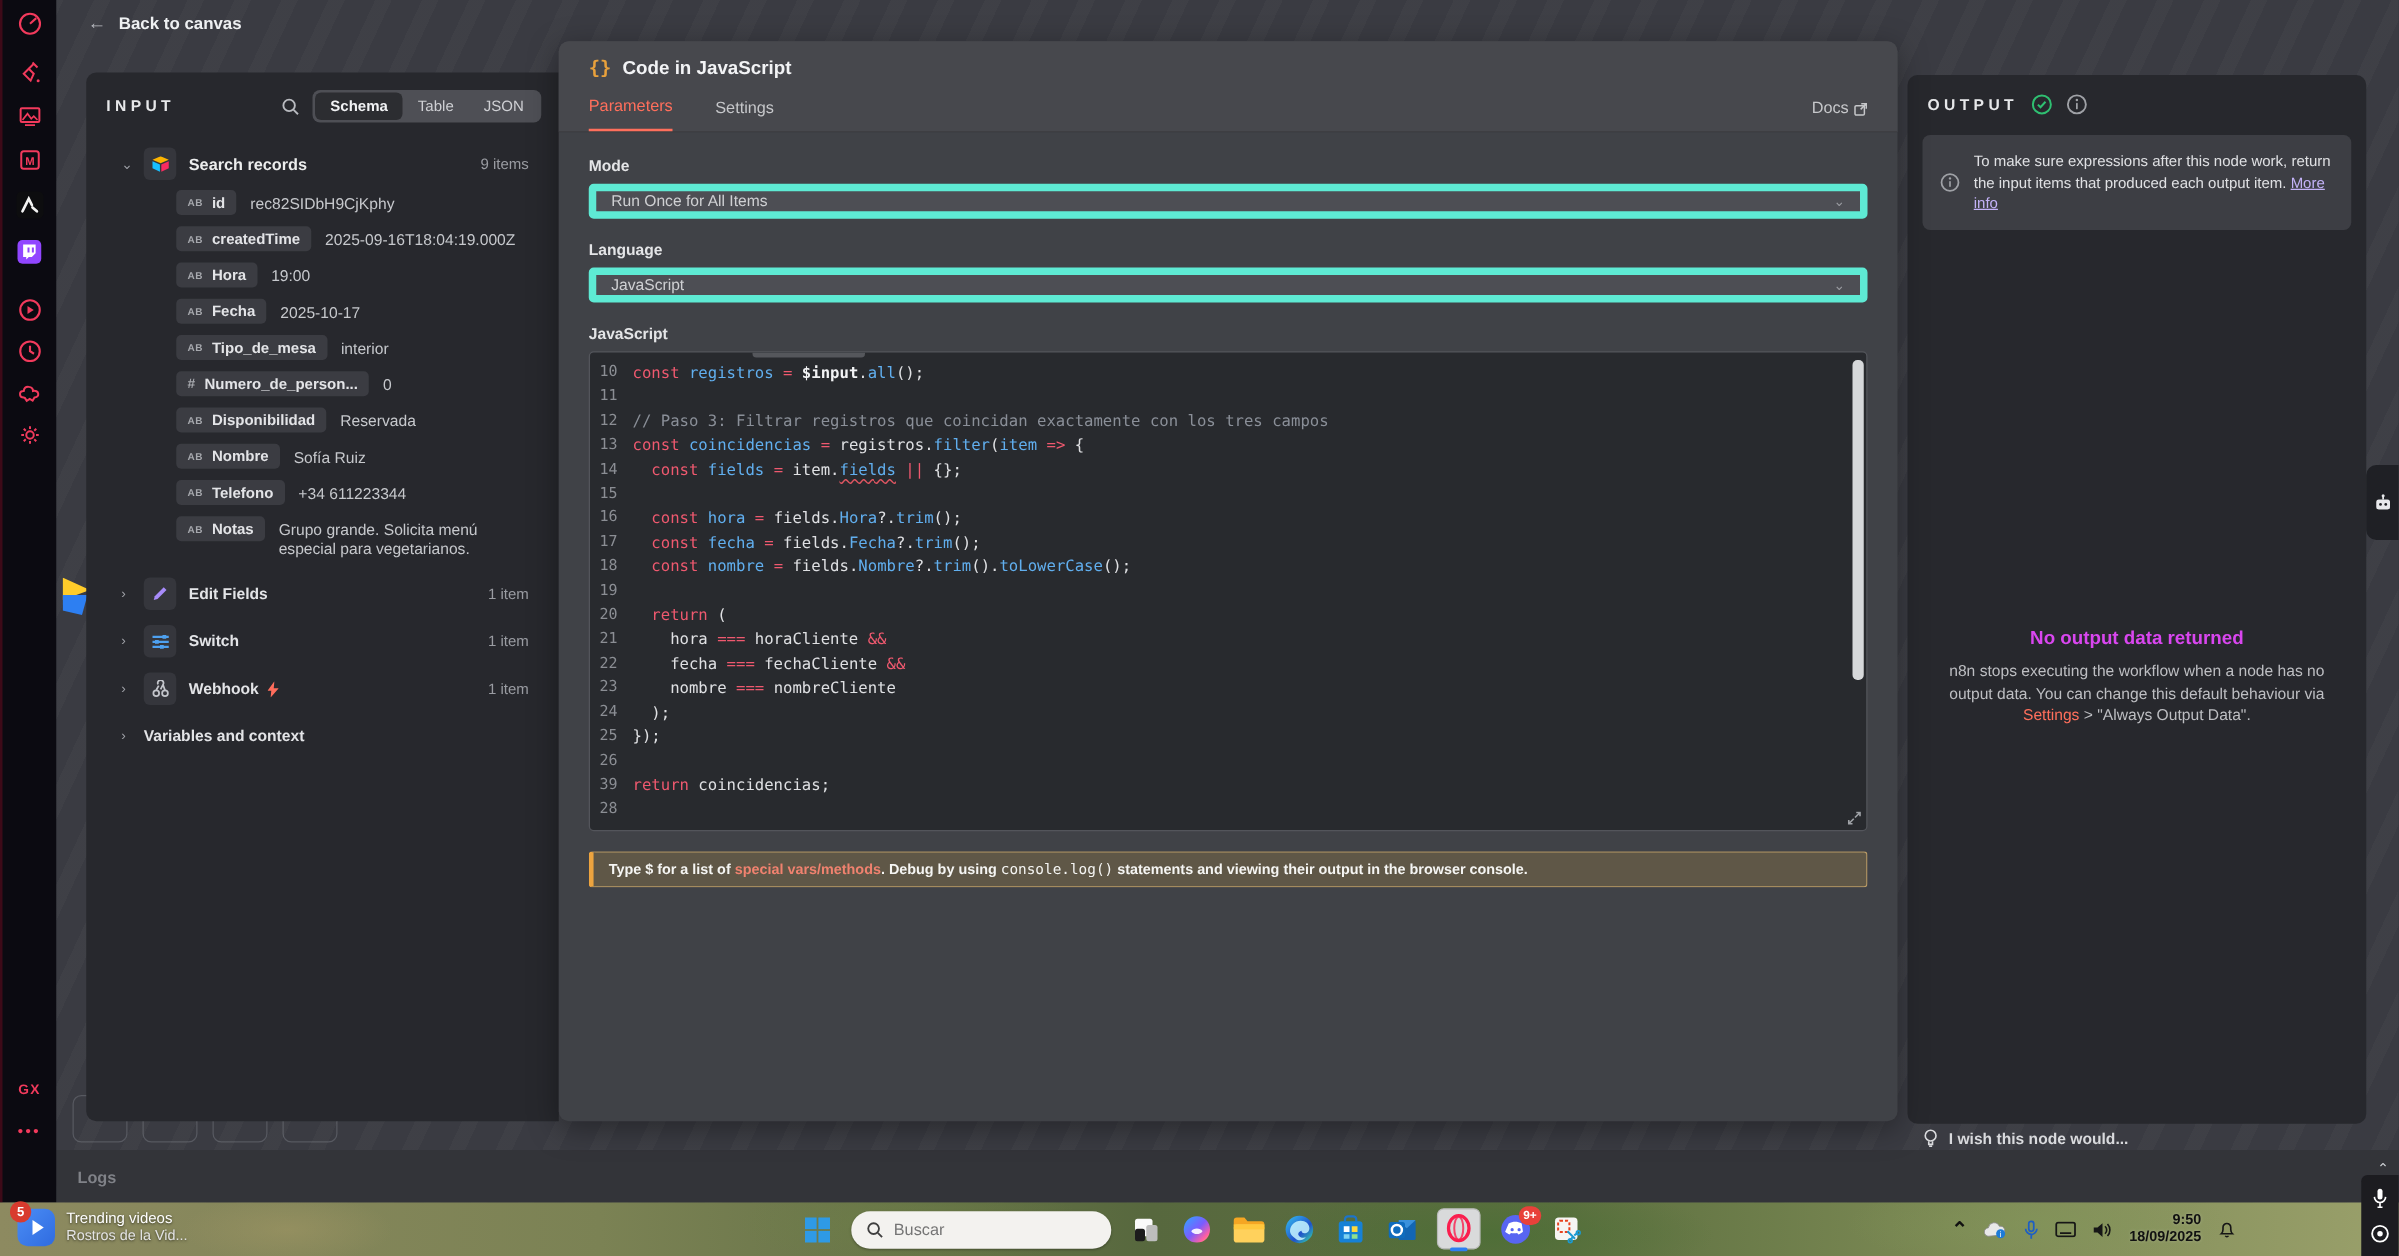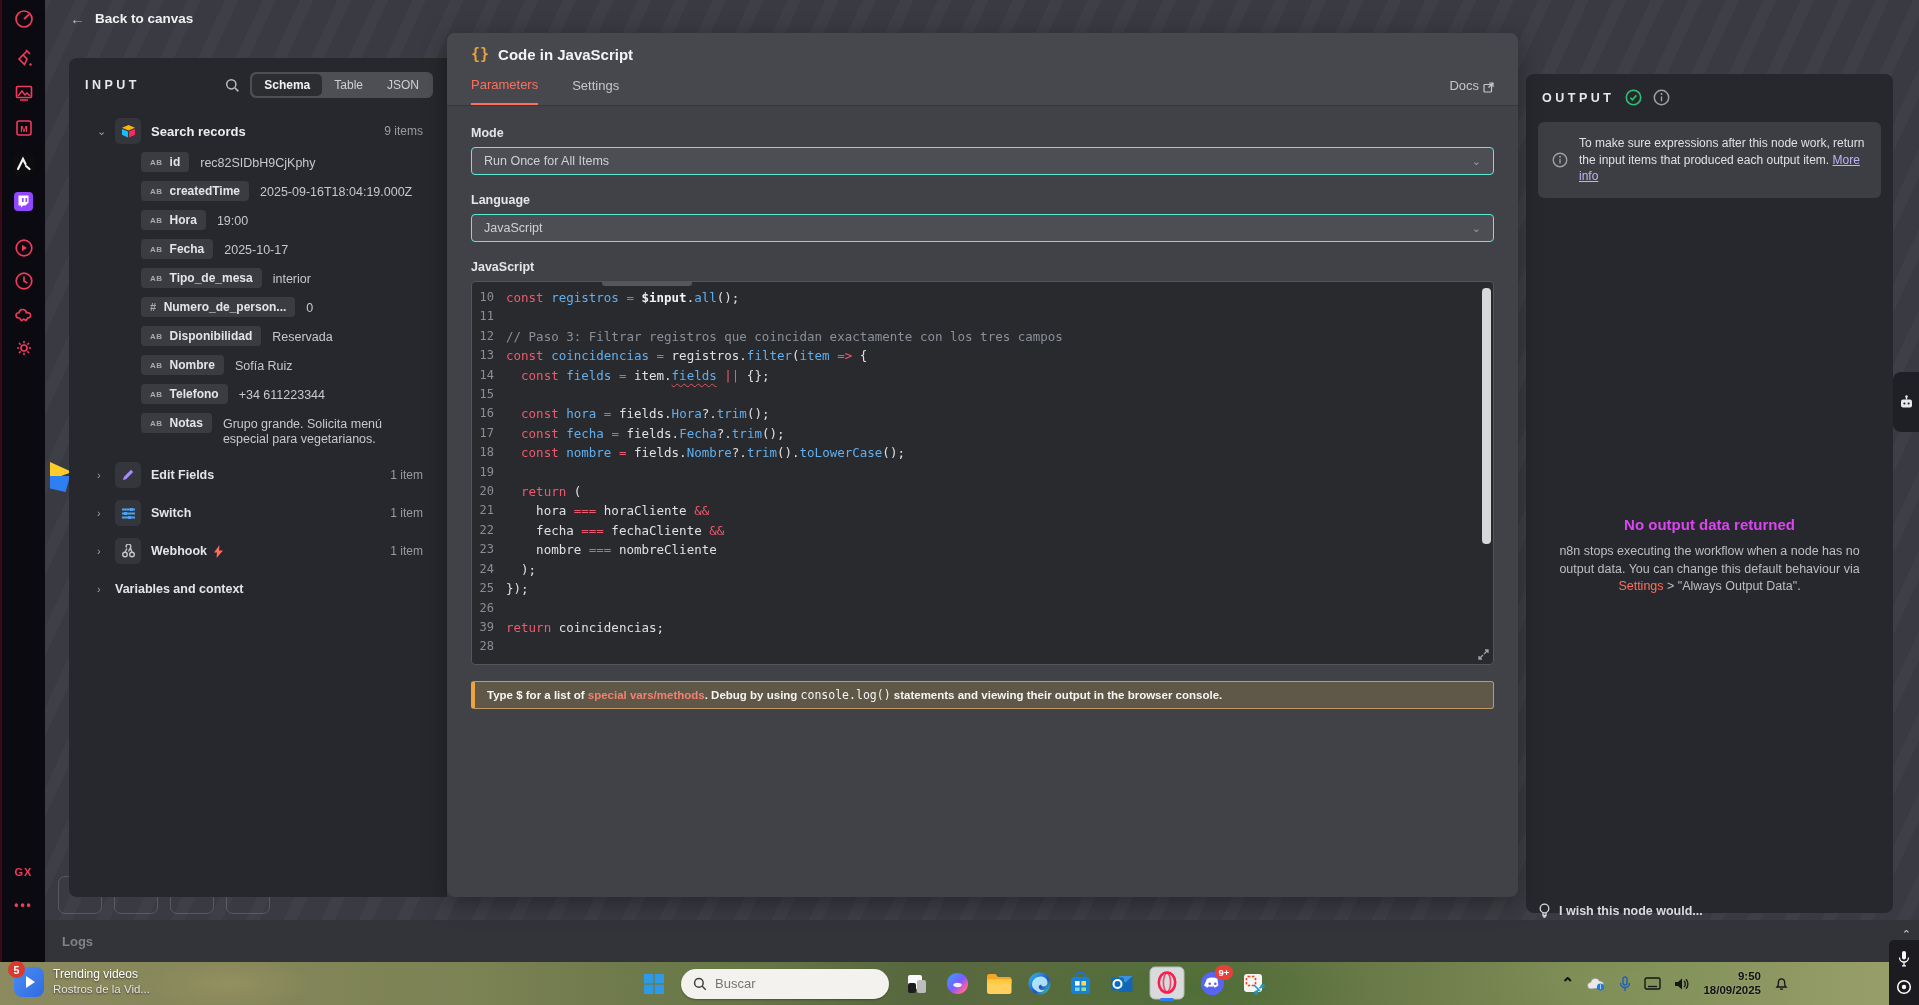--- a/index.html
+++ b/index.html
@@ -42,21 +42,21 @@
   
   .canvas-buttons { position:absolute; left:58px; top:876px; z-index:1; display:flex; gap:12px; }
   .canvas-btn { width:44px; height:38px; border:1px solid rgba(190,195,205,.22); border-radius:7px; }
 
   
   .logs-bar { position:absolute; left:45px; top:920px; right:0; height:42px; background:#333439; z-index:3; display:flex; align-items:center; }
   .logs-label { margin-left:17px; color:#808288; font-size:13px; font-weight:600; }
 
   
   .input-panel { position:absolute; left:69px; top:58px; width:378px; height:839px; background:#27282d; z-index:5; border-radius:8px 0 0 8px; }
-  .output-panel { position:absolute; left:1526px; top:74px; width:367px; height:839px; background:#27282d; z-index:5; border-radius:8px; }
+  .output-panel { position:absolute; left:1526px; top:60px; width:367px; height:839px; background:#27282d; z-index:5; border-radius:8px; }
   .dialog { position:absolute; left:447px; top:33px; width:1071px; height:864px; background:#404247; z-index:6; border-radius:8px; box-shadow:0 6px 24px rgba(0,0,0,.35); }
 
   
   .ip-header { display:flex; align-items:center; padding:14px 14px 8px 16px; }
   .ip-title { color:#e7e8ea; font-size:12.5px; font-weight:bold; letter-spacing:3.5px; }
   .ip-spacer { flex:1; }
   .ip-search { margin-right:10px; display:flex; }
   .tab-group { display:flex; background:#4e4f55; border-radius:6px; padding:2px; }
   .tab { padding:4px 12px; font-size:12px; color:#cfd0d4; border-radius:5px; }
   .tab.active { background:#2c2d31; color:#f1f2f4; font-weight:600; }
@@ -81,21 +81,21 @@
   .dlg-title-row { display:flex; align-items:center; gap:9px; }
   .braces { color:#e9a13c; font-size:15px; font-weight:bold; font-family:"DejaVu Sans Mono", monospace; }
   .dlg-title { color:#f2f3f5; font-size:15px; font-weight:bold; }
   .dlg-tabs { display:flex; align-items:center; margin-top:14px; }
   .dlg-tab { font-size:13px; padding-bottom:11px; margin-right:34px; }
   .dlg-tab.params { color:#ff6f5c; border-bottom:2px solid #ff6f5c; }
   .dlg-tab.settings { color:#c6c7ca; }
   .docs { margin-left:auto; color:#c6c7ca; font-size:13px; display:flex; align-items:flex-end; gap:4px; padding-bottom:11px; }
   .dlg-body { padding:20px 24px 0 24px; }
   .fld-label { color:#e4e5e7; font-size:12.5px; font-weight:600; margin-bottom:7px; }
-  .select { height:28px; background:#4d4e54; border:1px solid #5eead4; border-radius:4px; display:flex; align-items:center; padding:0 12px; margin-bottom:18px; }
+  .select { height:28px; background:#4d4e54; border:6px solid #5eead4; border-radius:4px; display:flex; align-items:center; padding:0 12px; margin-bottom:18px; }
   .select-value { color:#cfd0d3; font-size:12.5px; }
   .select-chev { margin-left:auto; color:#9b9da2; font-size:11px; }
 
   .editor { position:relative; height:384px; background:#282a2e; border:1px solid #53555b; border-radius:4px; overflow:hidden;
     font-family:"DejaVu Sans Mono", monospace; font-size:12.5px; }
   .code-scroll { padding-top:6px; }
   .cl { display:flex; line-height:19.4px; white-space:pre; }
   .ln { width:34px; flex:none; text-align:right; padding-right:12px; color:#8b8e94; font-size:12px; }
   .lc { color:#dfe0e3; }
   .seg-k { color:#ef596f; }

